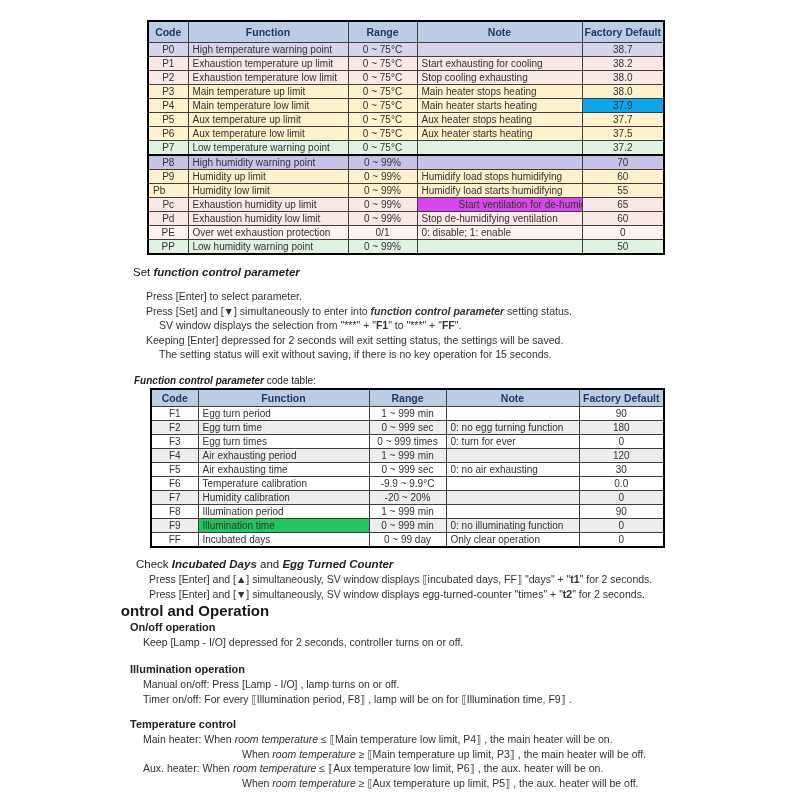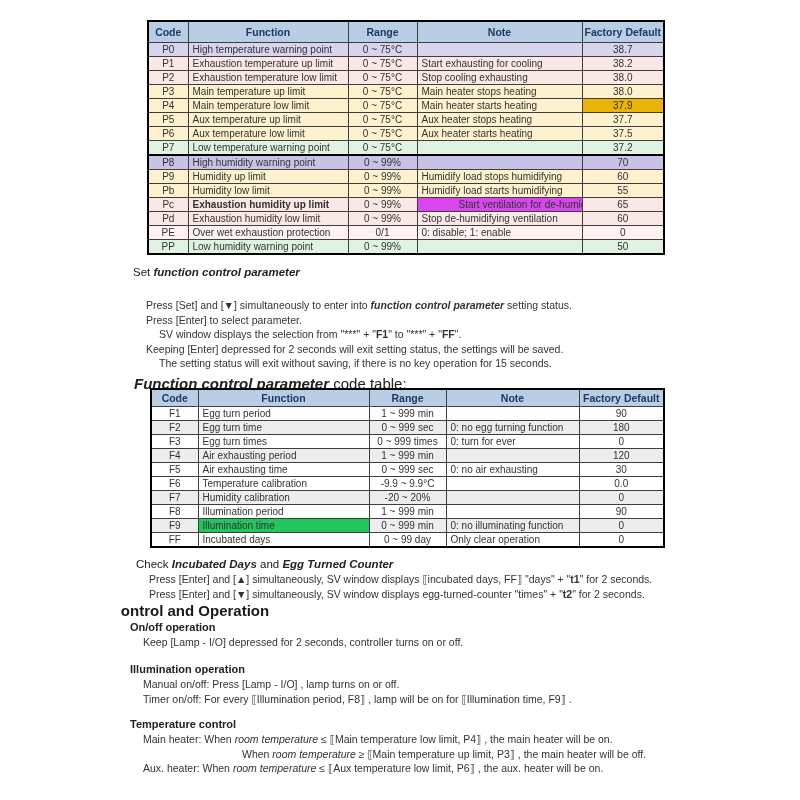--- a/index.html
+++ b/index.html
@@ -12,23 +12,23 @@
   .t1 th{padding:4px 2px;}
   .t2 th{padding:2px 2px;}
   .ptable td{border:1px solid #3d3d3d;padding:1px 4px;white-space:nowrap;overflow:hidden;
              line-height:11px;height:11px;}
   .ptable tr.thick-top td{border-top:2px solid #000;}
   .sec{position:absolute;font-size:10.5px;color:#333;}
   .line{line-height:14.6px;white-space:nowrap;}
   .i1{padding-left:13px;}
   .i2{padding-left:26px;}
   .i3{padding-left:112px;}
-  .h2{font-size:11.5px;margin-bottom:20px;color:#222;white-space:nowrap;}
+  .h2{font-size:11.5px;margin-bottom:11px;color:#222;white-space:nowrap;}
   .h3{font-size:11px;font-weight:bold;color:#222;margin-bottom:2px;white-space:nowrap;}
-  .caption{position:absolute;font-size:15px;color:#222;white-space:nowrap;}
+  .caption{position:absolute;font-size:10px;color:#222;white-space:nowrap;}
   .h1clip{overflow:hidden;height:19px;}
   .h1{display:inline-block;margin-left:-11px;font-size:15px;font-weight:bold;
       color:#1a1a1a;white-space:nowrap;}
   .subblock{margin-left:9px;}
 </style>
 </head>
 <body>
 
 <div class="page">
 
@@ -76,21 +76,21 @@
           <td style="text-align: left; background: rgb(253, 242, 205);">Main temperature up limit</td>
           <td style="text-align: center; background: rgb(253, 242, 205);">0 ~ 75°C</td>
           <td style="text-align: left; background: rgb(253, 242, 205);">Main heater stops heating</td>
           <td style="text-align: center; background: rgb(253, 242, 205);">38.0</td>
         </tr>
         <tr>
           <td style="text-align: center; background: rgb(253, 242, 205);">P4</td>
           <td style="text-align: left; background: rgb(253, 242, 205);">Main temperature low limit</td>
           <td style="text-align: center; background: rgb(253, 242, 205);">0 ~ 75°C</td>
           <td style="text-align: left; background: rgb(253, 242, 205);">Main heater starts heating</td>
-          <td style="text-align: center; background: #eab308;">37.9</td>
+          <td style="text-align: center; background: #0ea5e9;">37.9</td>
         </tr>
         <tr>
           <td style="text-align: center; background: rgb(253, 242, 205);">P5</td>
           <td style="text-align: left; background: rgb(253, 242, 205);">Aux temperature up limit</td>
           <td style="text-align: center; background: rgb(253, 242, 205);">0 ~ 75°C</td>
           <td style="text-align: left; background: rgb(253, 242, 205);">Aux heater stops heating</td>
           <td style="text-align: center; background: rgb(253, 242, 205);">37.7</td>
         </tr>
         <tr>
           <td style="text-align: center; background: rgb(253, 242, 205);">P6</td>
@@ -114,29 +114,29 @@
           <td style="text-align: center; background: rgb(200, 195, 230);">70</td>
         </tr>
         <tr>
           <td style="text-align: center; background: rgb(253, 242, 205);">P9</td>
           <td style="text-align: left; background: rgb(253, 242, 205);">Humidity up limit</td>
           <td style="text-align: center; background: rgb(253, 242, 205);">0 ~ 99%</td>
           <td style="text-align: left; background: rgb(253, 242, 205);">Humidify load stops humidifying</td>
           <td style="text-align: center; background: rgb(253, 242, 205);">60</td>
         </tr>
         <tr>
-          <td style="text-align: center; background: rgb(253, 242, 205);">Pb</td>
+          <td style="text-align: left; background: rgb(253, 242, 205);">Pb</td>
           <td style="text-align: left; background: rgb(253, 242, 205);">Humidity low limit</td>
           <td style="text-align: center; background: rgb(253, 242, 205);">0 ~ 99%</td>
           <td style="text-align: left; background: rgb(253, 242, 205);">Humidify load starts humidifying</td>
           <td style="text-align: center; background: rgb(253, 242, 205);">55</td>
         </tr>
         <tr>
           <td style="text-align: center; background: rgb(250, 232, 230);">Pc</td>
-          <td style="text-align: left; background: rgb(250, 232, 230); font-weight: bold;">Exhaustion humidity up limit</td>
+          <td style="text-align: left; background: rgb(250, 232, 230);">Exhaustion humidity up limit</td>
           <td style="text-align: center; background: rgb(250, 232, 230);">0 ~ 99%</td>
           <td style="text-align: left; background: #d946ef; padding-left: 41px;">Start ventilation for de-humidifying</td>
           <td style="text-align: center; background: rgb(250, 232, 230);">65</td>
         </tr>
         <tr>
           <td style="text-align: center; background: rgb(250, 232, 230);">Pd</td>
           <td style="text-align: left; background: rgb(250, 232, 230);">Exhaustion humidity low limit</td>
           <td style="text-align: center; background: rgb(250, 232, 230);">0 ~ 99%</td>
           <td style="text-align: left; background: rgb(250, 232, 230);">Stop de-humidifying ventilation</td>
           <td style="text-align: center; background: rgb(250, 232, 230);">60</td>
@@ -154,22 +154,22 @@
           <td style="text-align: center; background: rgb(224, 243, 226);">0 ~ 99%</td>
           <td style="text-align: left; background: rgb(224, 243, 226);"></td>
           <td style="text-align: center; background: rgb(224, 243, 226);">50</td>
         </tr>
       </tbody>
     </table>
 
   <div class="sec" style="left:133px;top:266px;">
     <div class="h2"><span>Set </span><span style="font-weight: bold; font-style: italic;">function control parameter</span></div>
     <div>
+        <div class="line i1"><span>Press [Enter] to select parameter.</span></div>
         <div class="line i1"><span>Press [Set] and [▼] simultaneously to enter into </span><span style="font-weight: bold; font-style: italic;">function control parameter</span><span> setting status.</span></div>
-        <div class="line i1"><span>Press [Enter] to select parameter.</span></div>
         <div class="line i2"><span>SV window displays the selection from "***" + "</span><span style="font-weight: bold;">F1</span><span>" to "***" + "</span><span style="font-weight: bold;">FF</span><span>".</span></div>
         <div class="line i1"><span>Keeping [Enter] depressed for 2 seconds will exit setting status, the settings will be saved.</span></div>
         <div class="line i2"><span>The setting status will exit without saving, if there is no key operation for 15 seconds.</span></div>
       </div>
   </div>
 
   <div class="caption" style="left:134px;top:375px;"><span style="font-weight: bold; font-style: italic;">Function control parameter</span><span> code table:</span></div>
 
   <table class="ptable t2" style="left:150px;top:388px;width:513px;">
       <colgroup>
@@ -289,16 +289,17 @@
         <div class="line i1"><span>Timer on/off: For every ⟦Illumination period, F8⟧ , lamp will be on for ⟦Illumination time, F9⟧ .</span></div>
       </div>
   </div>
 
   <div class="sec" style="left:130px;top:718px;">
     <div class="h3">Temperature control</div>
     <div>
         <div class="line i1"><span>Main heater: When </span><span style="font-style: italic;">room temperature</span><span> ≤ ⟦Main temperature low limit, P4⟧ , the main heater will be on.</span></div>
         <div class="line i3"><span>When </span><span style="font-style: italic;">room temperature</span><span> ≥ ⟦Main temperature up limit, P3⟧ , the main heater will be off.</span></div>
         <div class="line i1"><span>Aux. heater: When </span><span style="font-style: italic;">room temperature</span><span> ≤ ⟦Aux temperature low limit, P6⟧ , the aux. heater will be on.</span></div>
+        <div class="line i3"><span>When </span><span style="font-style: italic;">room temperature</span><span> ≥ ⟦Aux temperature up limit, P5⟧ , the aux. heater will be off.</span></div>
       </div>
   </div>
 
 </div>
 
 </body></html>

